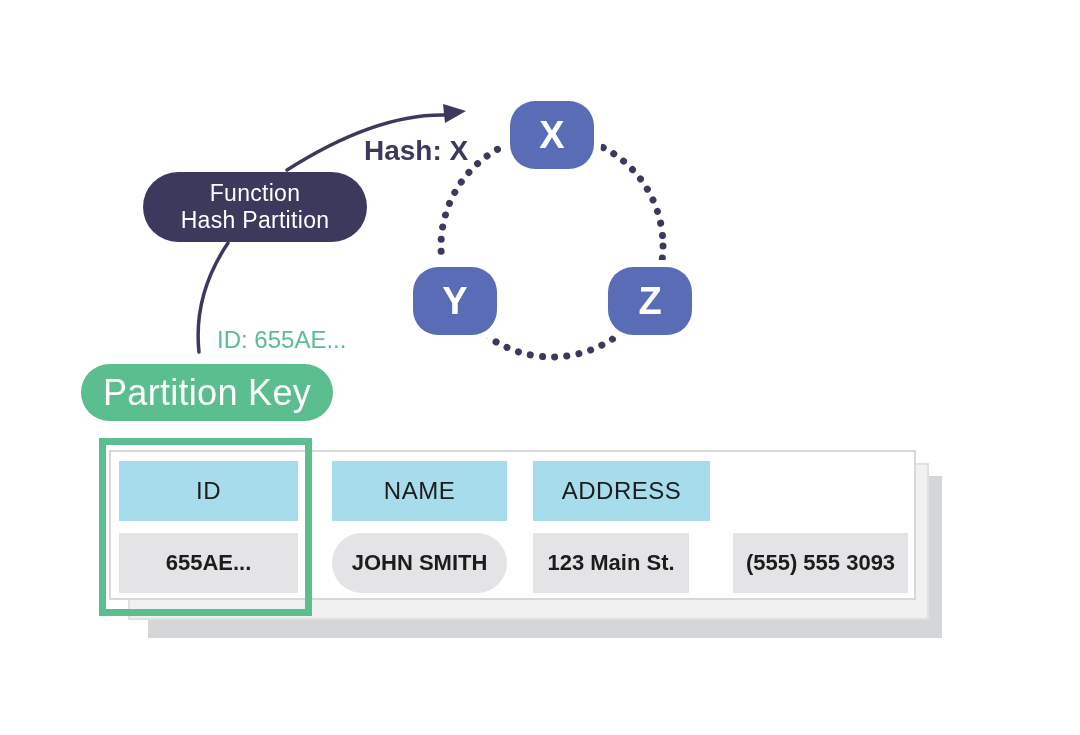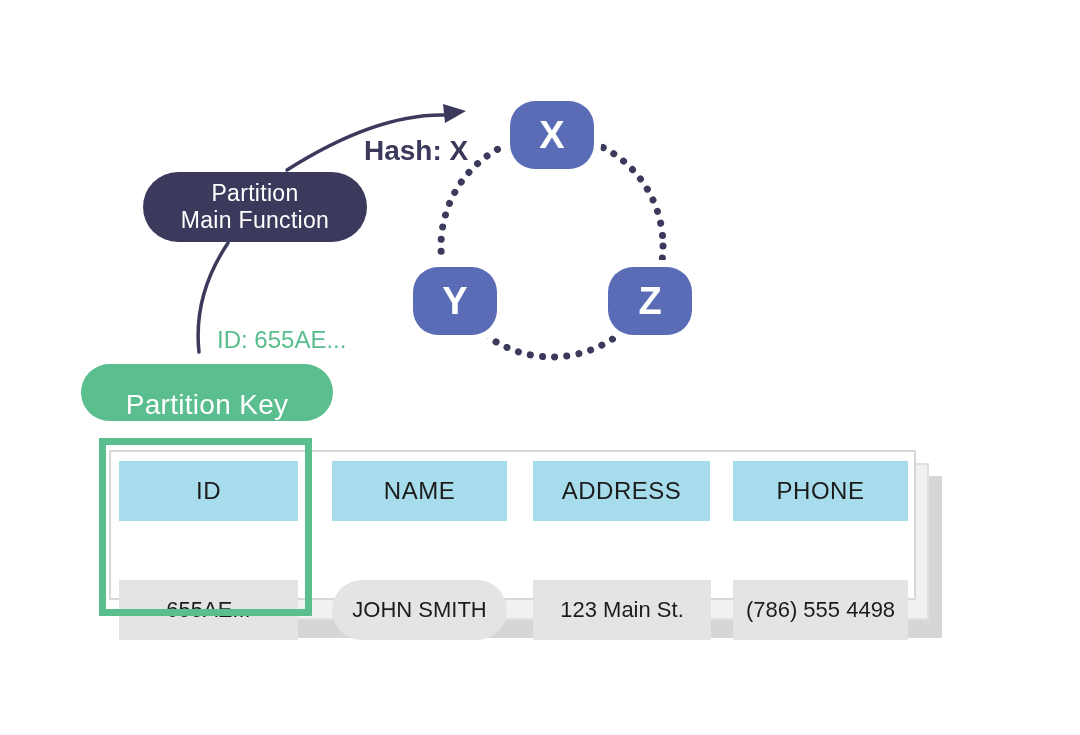--- a/index.html
+++ b/index.html
@@ -27,22 +27,22 @@
   .hash-pill{
     position:absolute;left:143px;top:172px;width:224px;height:70px;
     background:var(--navy);border-radius:35px;color:#ffffff;
     display:flex;flex-direction:column;align-items:center;justify-content:center;
     font-size:23px;font-weight:300;line-height:27px;letter-spacing:.3px;
     z-index:6;text-align:center;
   }
   .key-pill{
     position:absolute;left:81px;top:364px;width:252px;height:57px;
     background:var(--green);border-radius:29px;color:#ffffff;
-    display:flex;align-items:flex-end;justify-content:center;
-    font-size:28px;font-weight:300;letter-spacing:.3px;z-index:6;
+    display:flex;align-items:center;justify-content:center;
+    font-size:36px;font-weight:300;letter-spacing:.3px;z-index:6;
   }
   .id-label{
     position:absolute;left:217px;top:326px;
     color:var(--green);font-size:24px;font-weight:400;z-index:6;
   }
   .hash-label{
     position:absolute;left:364px;top:135px;
     color:var(--navy);font-size:28px;font-weight:600;z-index:6;
   }
 
@@ -59,52 +59,51 @@
     position:absolute;left:109px;top:450px;width:807px;height:150px;
     background:#ffffff;border:2px solid var(--cardBorder);
     box-sizing:border-box;z-index:3;
   }
   .cell{
     position:absolute;height:60px;z-index:4;
     display:flex;align-items:center;justify-content:center;
     color:var(--textDark);box-sizing:border-box;white-space:nowrap;
   }
   .cell.header{top:461px;background:var(--headerBlue);font-size:24px;font-weight:500;letter-spacing:.5px;}
-  .cell.value{top:533px;background:var(--cellGray);font-size:22px;font-weight:400;margin-top:47px;}
+  .cell.value{top:533px;background:var(--cellGray);font-size:22px;font-weight:700;}
 
   .highlight{
     position:absolute;left:99px;top:438px;width:213px;height:178px;
     border:7px solid var(--green);box-sizing:border-box;
     background:transparent;z-index:7;
   }
 </style>
 </head>
 <body>
 
 <div class="canvas">
 
   <div class="sheet3"></div>
   <div class="sheet2"></div>
   <div class="card"></div>
 
   <div class="cell header" style="left:119px;width:179px;">ID</div>
   <div class="cell header" style="left:332px;width:175px;">NAME</div>
   <div class="cell header" style="left:533px;width:177px;">ADDRESS</div>
-  <div class="cell header" style="left:733px;width:175px;">PHONE</div>
 
   <div class="cell value" style="left:119px;width:179px;">655AE...</div>
   <div class="cell value" style="left:332px;width:175px;border-radius:30px;">JOHN SMITH</div>
-  <div class="cell value" style="left:533px;width:178px;">123 Main St.</div>
-  <div class="cell value" style="left:733px;width:175px;">(786) 555 4498</div>
+  <div class="cell value" style="left:533px;width:156px;">123 Main St.</div>
+  <div class="cell value" style="left:733px;width:175px;">(555) 555 3093</div>
 
   <div class="highlight"></div>
 
   <div class="hash-pill">
-    <div>Partition</div>
-    <div>Main Function</div>
+    <div>Function</div>
+    <div>Hash Partition</div>
   </div>
 
   <div class="key-pill">
     <span>Partition Key</span>
   </div>
 
   <div class="id-label">ID: 655AE...</div>
   <div class="hash-label">Hash: X</div>
 
   <svg class="svg-overlay" viewBox="0 0 1080 735" xmlns="http://www.w3.org/2000/svg">

